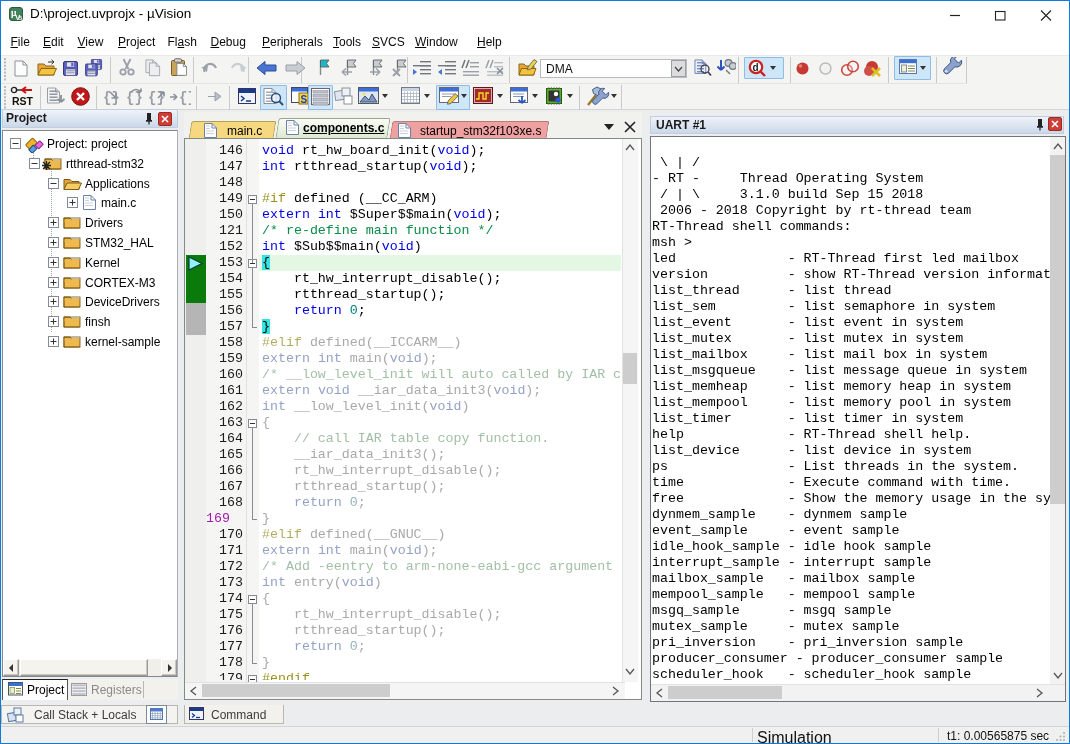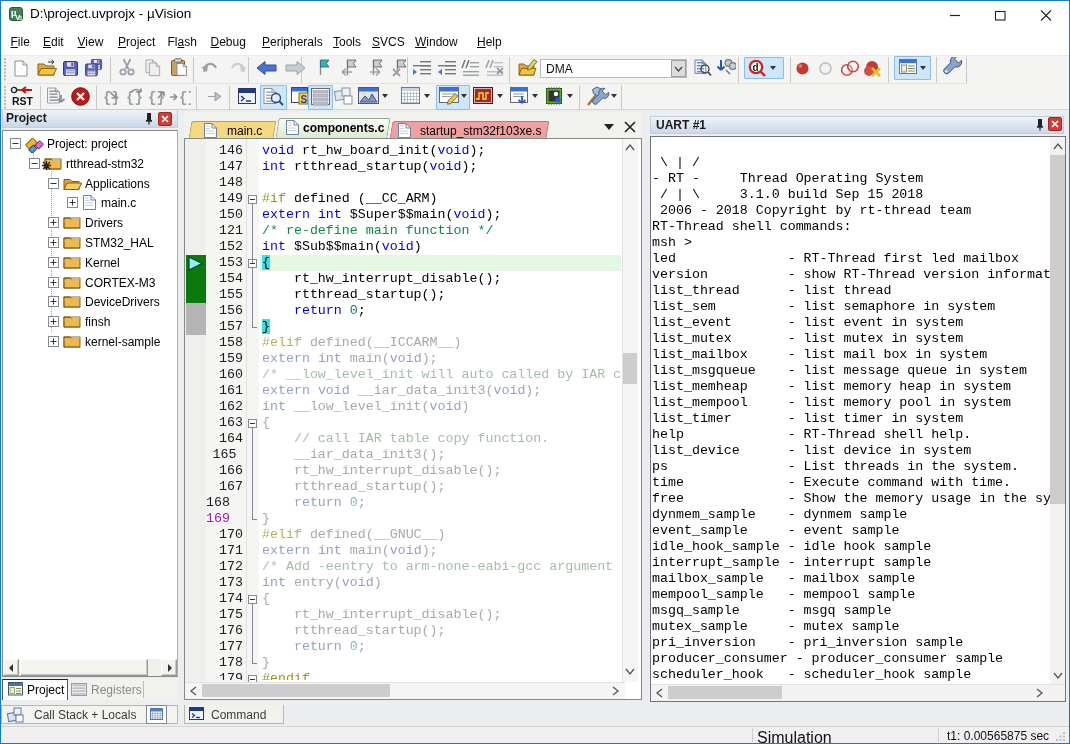--- a/index.html
+++ b/index.html
@@ -592,21 +592,21 @@
     <path d="M8 0.5 V5 H12.5" fill="none" stroke="#6a82a8"></path>
     <path d="M2 3 H6 M2 5.5 H6 M2 8 H10 M2 10.5 H10" stroke="#c8d0dc" stroke-width="1"></path>
   </svg>
 <div class="abs" style="left:227px;top:123.5px;font-size:12px;color:#000;">main.c</div>
 <div class="abs" style="left:277px;top:118px;width:112px;height:20px;background:linear-gradient(#fafcf7,#dcead0);border:1px solid #9aa88a;border-bottom:none;border-radius:3px 2px 0 0;transform:skewX(-9deg)"></div>
 <svg class="abs" style="left:286px;top:120px" width="13" height="15" viewBox="0 0 13 15">
     <path d="M0.5 0.5 H8 L12.5 5 V14.5 H0.5 Z" fill="#fff" stroke="#6a82a8"></path>
     <path d="M8 0.5 V5 H12.5" fill="none" stroke="#6a82a8"></path>
     <path d="M2 3 H6 M2 5.5 H6 M2 8 H10 M2 10.5 H10" stroke="#c8d0dc" stroke-width="1"></path>
   </svg>
-<div class="abs" style="left:303px;top:120.5px;font-size:12px;color:#000;font-weight:bold;">components.c</div>
+<div class="abs" style="left:303px;top:120.5px;font-size:12px;color:#000;font-weight:bold;text-decoration:underline;">components.c</div>
 <div class="abs" style="left:391px;top:121px;width:157px;height:17px;background:#efa0a0;border:1px solid #b87a7a;border-bottom:none;border-radius:3px 2px 0 0;transform:skewX(-9deg)"></div>
 <svg class="abs" style="left:398px;top:123px" width="13" height="15" viewBox="0 0 13 15">
     <path d="M0.5 0.5 H8 L12.5 5 V14.5 H0.5 Z" fill="#fff" stroke="#6a82a8"></path>
     <path d="M8 0.5 V5 H12.5" fill="none" stroke="#6a82a8"></path>
     <path d="M2 3 H6 M2 5.5 H6 M2 8 H10 M2 10.5 H10" stroke="#c8d0dc" stroke-width="1"></path>
   </svg>
 <div class="abs" style="left:420px;top:123.5px;font-size:12px;color:#000;">startup_stm32f103xe.s</div>
 <svg class="abs" style="left:603px;top:123px" width="12" height="8" viewBox="0 0 12 8">
     <path d="M1 1 L6 7 L11 1 Z" fill="#222"></path>
   </svg>
@@ -636,24 +636,24 @@
     <div class="cl" style="color:#1c1c1c;text-align:right">155</div>
     <div class="cl" style="color:#1c1c1c;text-align:right">156</div>
     <div class="cl" style="color:#1c1c1c;text-align:right">157</div>
     <div class="cl" style="color:#1c1c1c;text-align:right">158</div>
     <div class="cl" style="color:#1c1c1c;text-align:right">159</div>
     <div class="cl" style="color:#1c1c1c;text-align:right">160</div>
     <div class="cl" style="color:#1c1c1c;text-align:right">161</div>
     <div class="cl" style="color:#1c1c1c;text-align:right">162</div>
     <div class="cl" style="color:#1c1c1c;text-align:right">163</div>
     <div class="cl" style="color:#1c1c1c;text-align:right">164</div>
-    <div class="cl" style="color:#1c1c1c;text-align:center">165</div>
+    <div class="cl" style="color:#1c1c1c;text-align:right">165</div>
     <div class="cl" style="color:#1c1c1c;text-align:right">166</div>
     <div class="cl" style="color:#1c1c1c;text-align:right">167</div>
-    <div class="cl" style="color:#1c1c1c;text-align:left">168</div>
+    <div class="cl" style="color:#1c1c1c;text-align:right">168</div>
     <div class="cl" style="color:#a21caf;text-align:left">169</div>
     <div class="cl" style="color:#1c1c1c;text-align:right">170</div>
     <div class="cl" style="color:#1c1c1c;text-align:right">171</div>
     <div class="cl" style="color:#1c1c1c;text-align:right">172</div>
     <div class="cl" style="color:#1c1c1c;text-align:right">173</div>
     <div class="cl" style="color:#1c1c1c;text-align:right">174</div>
     <div class="cl" style="color:#1c1c1c;text-align:right">175</div>
     <div class="cl" style="color:#1c1c1c;text-align:right">176</div>
     <div class="cl" style="color:#1c1c1c;text-align:right">177</div>
     <div class="cl" style="color:#1c1c1c;text-align:right">178</div>

